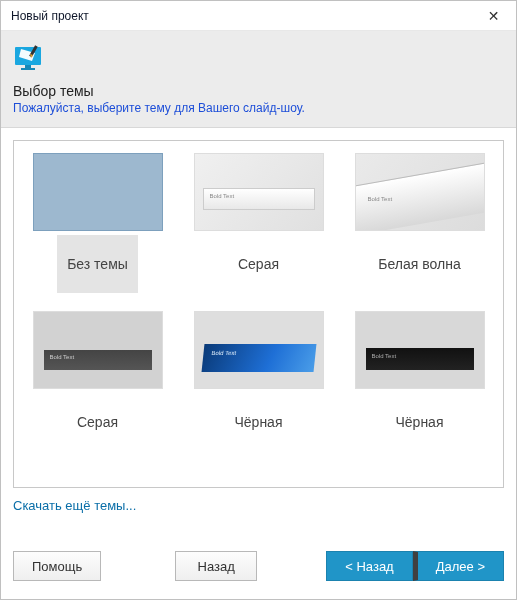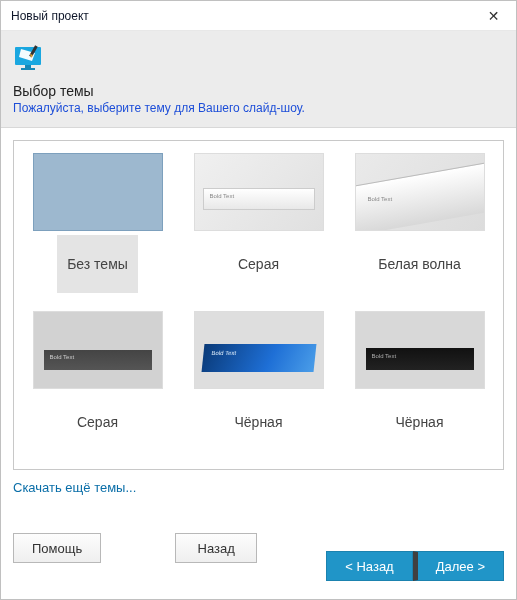--- a/index.html
+++ b/index.html
@@ -154,21 +154,20 @@
   }
   .btn-primary-group {
     margin-left: auto;
     display: flex;
   }
   .btn-blue {
     background: #2095c8;
     border: 1px solid #1b82af;
     color: #fff;
     min-width: 86px;
-    margin-top: 18px;
   }
   .btn-blue + .btn-blue { border-left: 5px solid #404040; }
   .help-btn { min-width: 88px; }
   .cancel-btn { min-width: 82px; margin-left: 74px; }
 </style>
 </head>
 <body>
 
 <div class="window">
 

